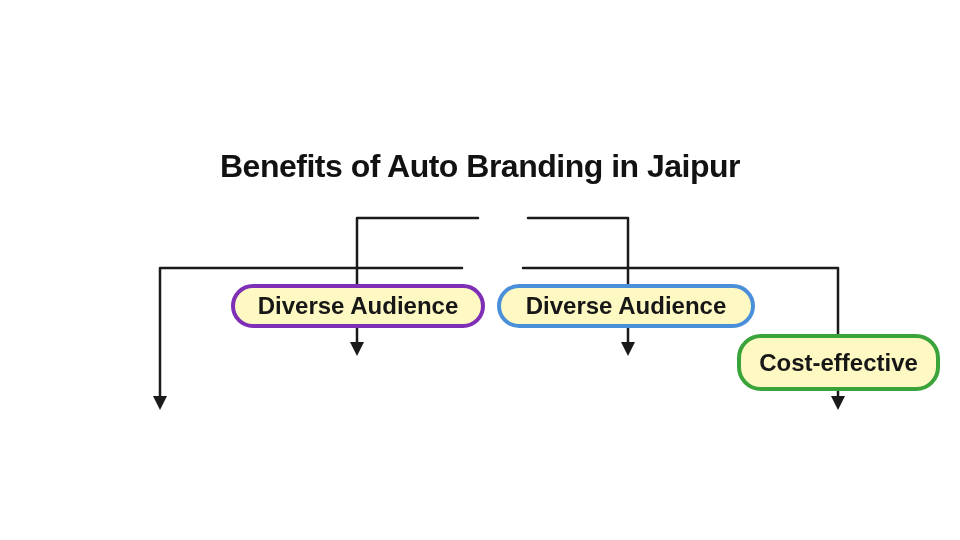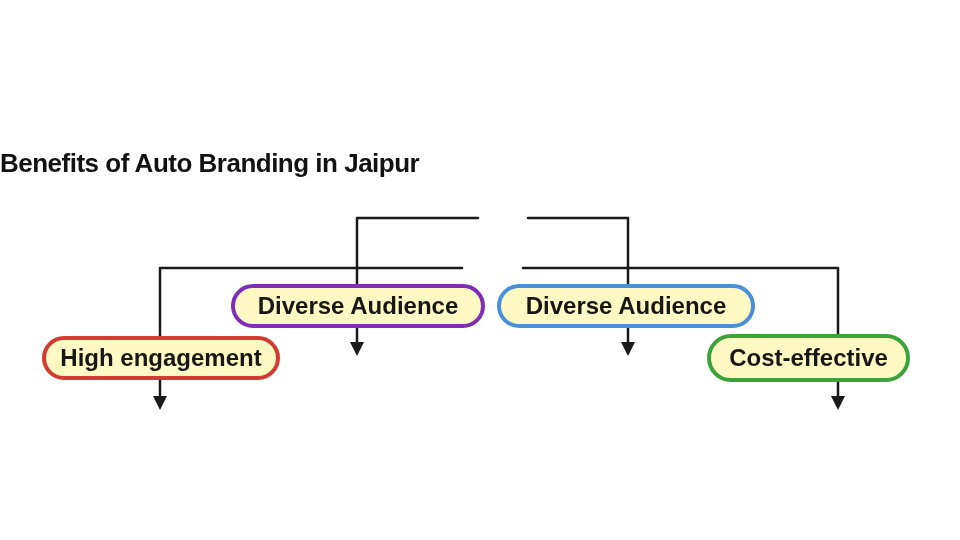--- a/index.html
+++ b/index.html
@@ -10,22 +10,22 @@
     background: #ffffff;
     overflow: hidden;
     font-family: "Liberation Sans", sans-serif;
   }
   .title {
     position: absolute;
     left: 0;
     right: 0;
     top: 148px;
     margin: 0;
-    text-align: left;
-    font-size: 26px;
+    text-align: center;
+    font-size: 32px;
     font-weight: bold;
     letter-spacing: -0.5px;
     color: #121212;
   }
   .connectors {
     position: absolute;
     left: 0;
     top: 0;
     width: 960px;
     height: 540px;
@@ -42,21 +42,21 @@
     align-items: center;
     justify-content: center;
     font-size: 24px;
     font-weight: bold;
     color: #171717;
     white-space: nowrap;
   }
   .pill-high   { left: 42px;  top: 336px; width: 238px; height: 44px; }
   .pill-purple { left: 231px; top: 284px; width: 254px; height: 44px; }
   .pill-blue   { left: 497px; top: 284px; width: 258px; height: 44px; }
-  .pill-green  { left: 707px; top: 334px; width: 203px; height: 48px; }
+  .pill-green  { left: 737px; top: 334px; width: 203px; height: 57px; }
 </style>
 </head>
 <body>
 
 <div class="canvas">
 
   <h1 class="title">Benefits of Auto Branding in Jaipur</h1>
 
   <svg class="connectors" viewBox="0 0 960 540" xmlns="http://www.w3.org/2000/svg">
     <g fill="none" stroke-width="2.5" stroke-linecap="round" stroke-linejoin="round" style="stroke: rgb(26, 26, 26);">
@@ -66,23 +66,20 @@
       <polyline points="523,268 838,268 838,398"></polyline>
     </g>
     <g stroke="none" style="fill: rgb(26, 26, 26);">
       <polygon points="350,342 364,342 357,356"></polygon>
       <polygon points="621,342 635,342 628,356"></polygon>
       <polygon points="153,396 167,396 160,410"></polygon>
       <polygon points="831,396 845,396 838,410"></polygon>
     </g>
   </svg>
 
-  <div class="pill pill-high" style="border-color: rgb(210, 59, 47);">
-    <span>High engagement</span>
-  </div>
 
   <div class="pill pill-purple" style="border-color: rgb(126, 47, 181);">
     <span>Diverse Audience</span>
   </div>
 
   <div class="pill pill-blue" style="border-color: rgb(74, 143, 217);">
     <span>Diverse Audience</span>
   </div>
 
   <div class="pill pill-green" style="border-color: rgb(58, 163, 58);">

